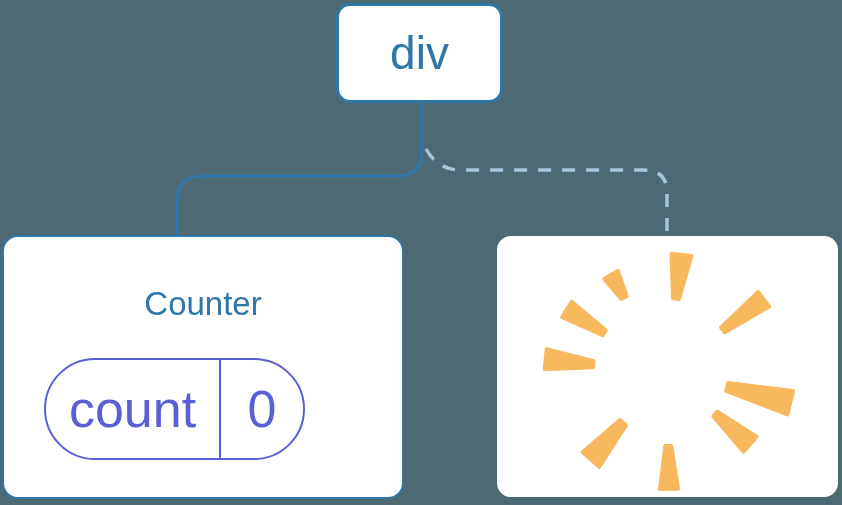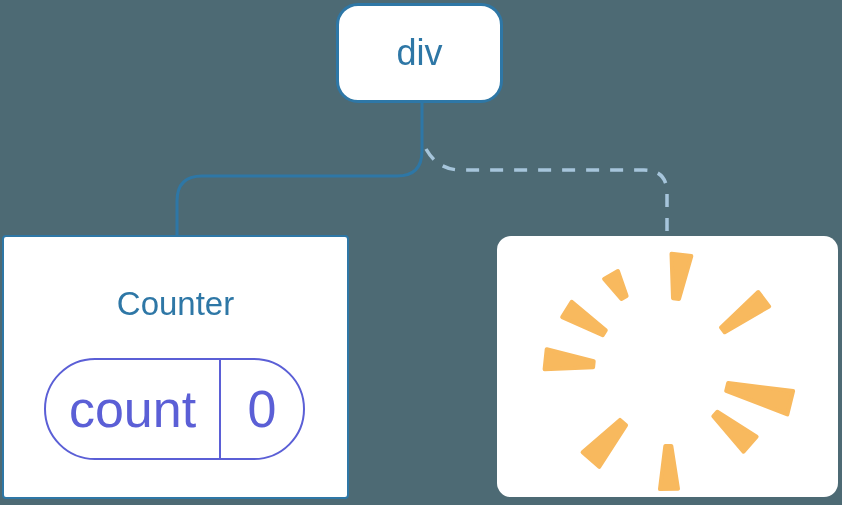--- a/index.html
+++ b/index.html
@@ -8,28 +8,28 @@
     width:842px;height:505px;
     background:var(--background,#4D6A74);
     font-family:"Liberation Sans",sans-serif;
     overflow:hidden;
   }
   .connectors{position:absolute;left:0;top:0;width:842px;height:505px;}
   .card{position:absolute;background:var(--card-white,#fff);box-sizing:border-box;}
   .node-div{
     left:336px;top:3px;width:167px;height:100px;
     border:3px solid var(--node-blue,#2E77A6);
-    border-radius:22px;
+    border-radius:14px;
     display:flex;align-items:center;justify-content:center;
-    font-size:36px;font-weight:500;color:var(--node-blue,#2E77A6);
+    font-size:46px;font-weight:500;color:var(--node-blue,#2E77A6);
   }
   .counter-card{
-    left:2px;top:235px;width:347px;height:264px;
+    left:2px;top:235px;width:402px;height:264px;
     border:2.5px solid var(--node-blue,#2E77A6);
-    border-radius:4px;
+    border-radius:16px;
   }
   .counter-title{
     margin-top:50px;text-align:center;
     font-size:33px;font-weight:500;line-height:33px;
     color:var(--node-blue,#2E77A6);
   }
   .state-pill{
     position:absolute;left:40px;top:121px;width:261px;height:102px;
     border:2px solid var(--state-purple,#5B5FD6);
     border-radius:51px;

